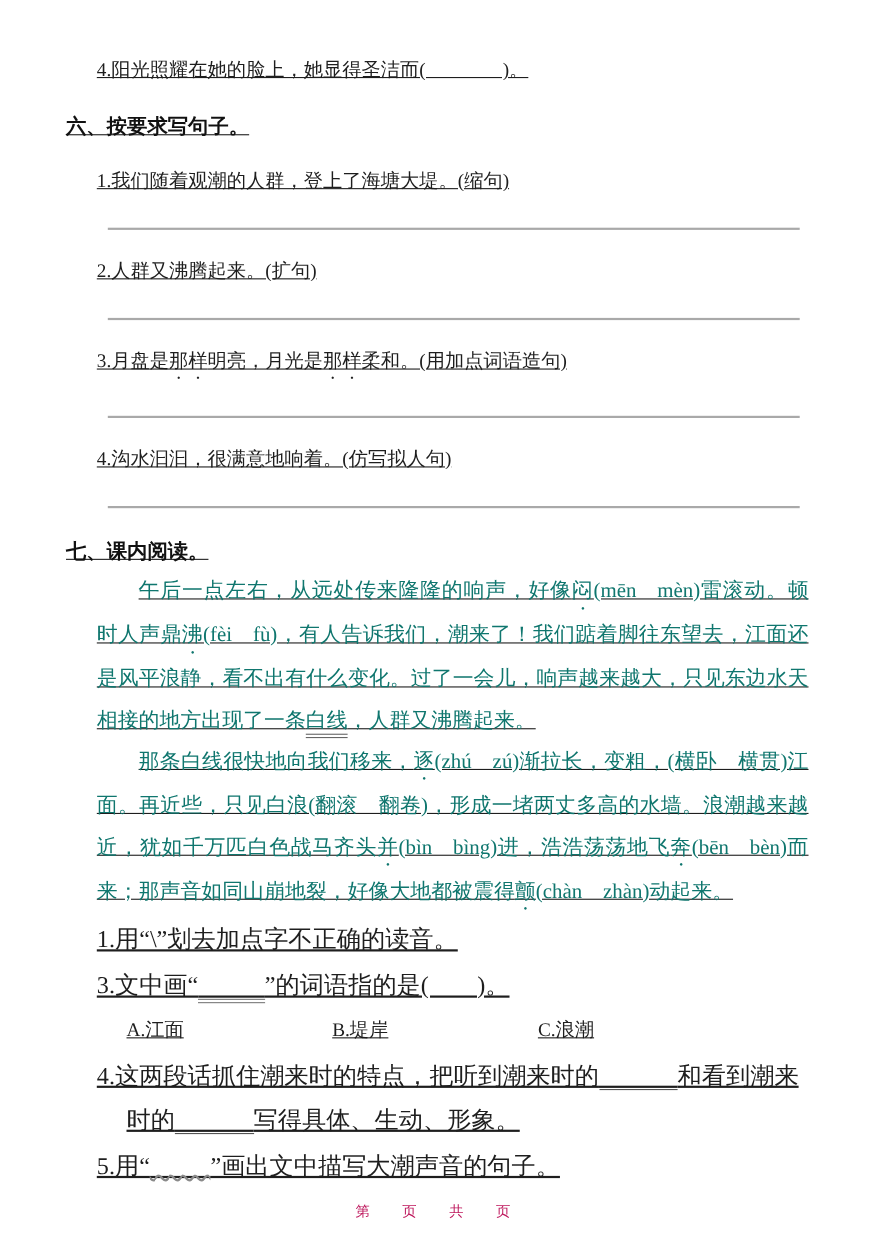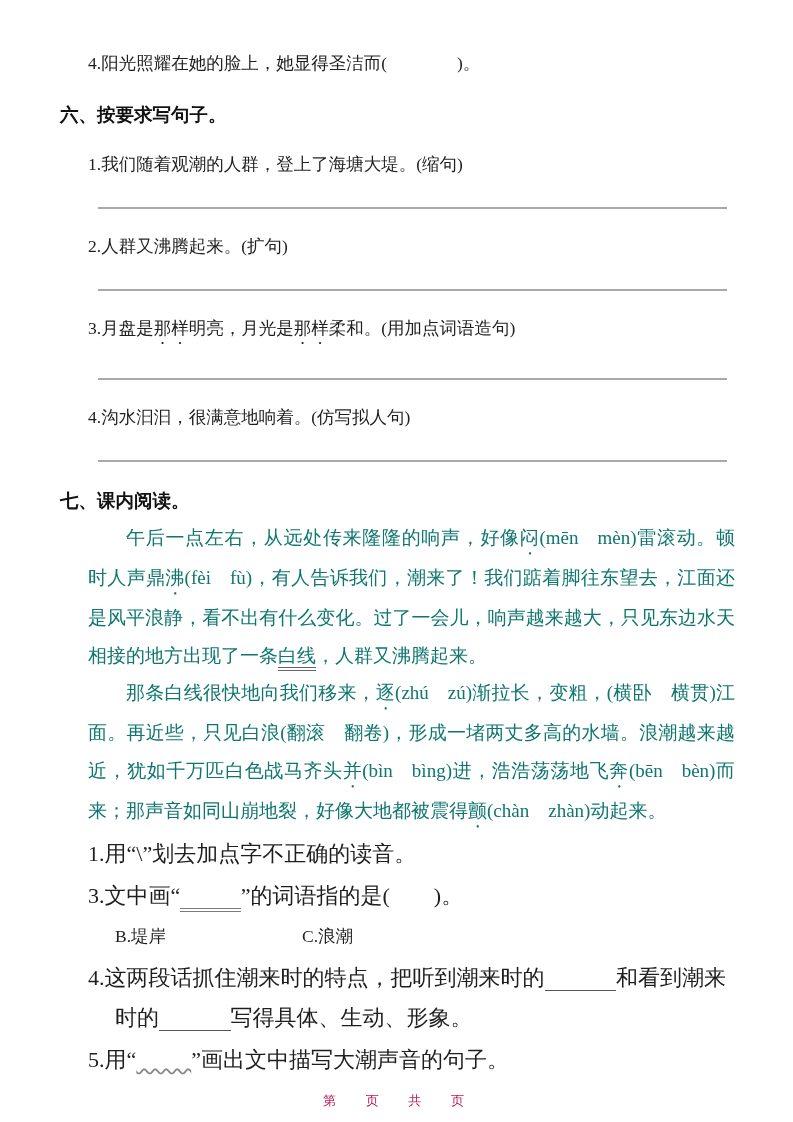--- a/index.html
+++ b/index.html
@@ -1,20 +1,21 @@
 <!DOCTYPE html>
 <html><head>
 <meta charset="utf-8">
 <style>
   html,body { margin:0; padding:0; background:#e8e8e8; }
   .page {
     width:793px; height:1122px; background:#ffffff; position:relative;
     margin:0 auto; overflow:hidden;
     font-family:"Liberation Serif","DejaVu Serif",serif;
     color:#1e1e1e;
+    text-decoration:underline;
   }
   .content { padding:50px 58px 0 60px; }
 
   .item { font-size:17.5px; line-height:26px; margin:24px 0 0 28px; }
   .item.first { margin-top:0; }
 
   .heading { font-size:18.5px; font-weight:700; margin:26px 0 0 0; color:#111; }
 
   .answer-line {
     height:0; border-bottom:2px solid #a9a9a9;
@@ -76,20 +77,21 @@
 
     <h2 class="heading">七、课内阅读。</h2>
 
     <p class="passage"><span>午后一点左右，从远处传来隆隆的响声，好像</span><span class="s-dot">闷</span><span>(mēn mèn)雷滚动。顿时人声鼎</span><span class="s-dot">沸</span><span>(fèi fù)，有人告诉我们，潮来了！我们踮着脚往东望去，江面还是风平浪静，看不出有什么变化。过了一会儿，响声越来越大，只见东边水天相接的地方出现了一条</span><span class="s-dunder">白线</span><span>，人群又沸腾起来。</span></p>
     <p class="passage"><span>那条白线很快地向我们移来，</span><span class="s-dot">逐</span><span>(zhú zú)渐拉长，变粗，(横卧 横贯)江面。再近些，只见白浪(翻滚 翻卷)，形成一堵两丈多高的水墙。浪潮越来越近，犹如千万匹白色战马齐头</span><span class="s-dot">并</span><span>(bìn bìng)进，浩浩荡荡地飞</span><span class="s-dot">奔</span><span>(bēn bèn)而来；那声音如同山崩地裂，好像大地都被震得</span><span class="s-dot">颤</span><span>(chàn zhàn)动起来。</span></p>
 
     <p class="q"><span>1.用“\”划去加点字不正确的读音。</span></p>
     <p class="q"><span>3.文中画“</span><span class="s-u2">&nbsp;&nbsp;&nbsp;&nbsp;&nbsp;&nbsp;&nbsp;&nbsp;&nbsp;&nbsp;&nbsp;</span><span>”的词语指的是(  )。</span></p>
 
     <div class="options">
+      <span class="opt">A.江面</span>
       <span class="opt">B.堤岸</span>
       <span class="opt">C.浪潮</span>
     </div>
 
     <p class="q"><span>4.这两段话抓住潮来时的特点，把听到潮来时的</span><span class="s-u1">&nbsp;&nbsp;&nbsp;&nbsp;&nbsp;&nbsp;&nbsp;&nbsp;&nbsp;&nbsp;&nbsp;&nbsp;&nbsp;</span><span>和看到潮来时的</span><span class="s-u1">&nbsp;&nbsp;&nbsp;&nbsp;&nbsp;&nbsp;&nbsp;&nbsp;&nbsp;&nbsp;&nbsp;&nbsp;&nbsp;</span><span>写得具体、生动、形象。</span></p>
     <p class="q"><span>5.用“</span><span class="s-wavy">&nbsp;&nbsp;&nbsp;&nbsp;&nbsp;&nbsp;&nbsp;&nbsp;&nbsp;&nbsp;</span><span>”画出文中描写大潮声音的句子。</span></p>
 
   </div>
 
   <div class="footer">第 页 共 页</div>

